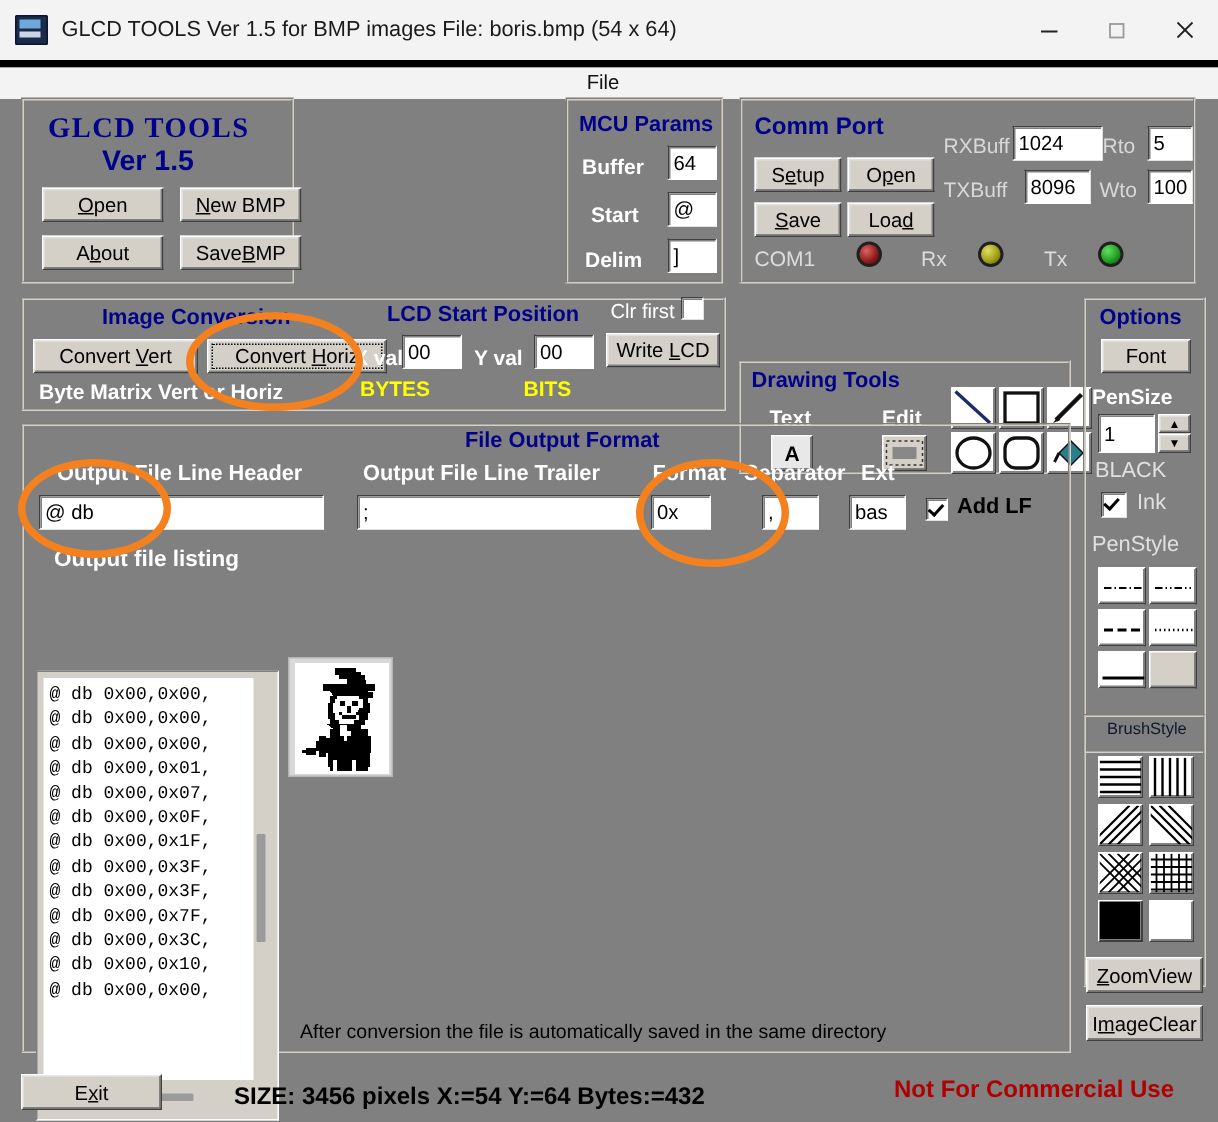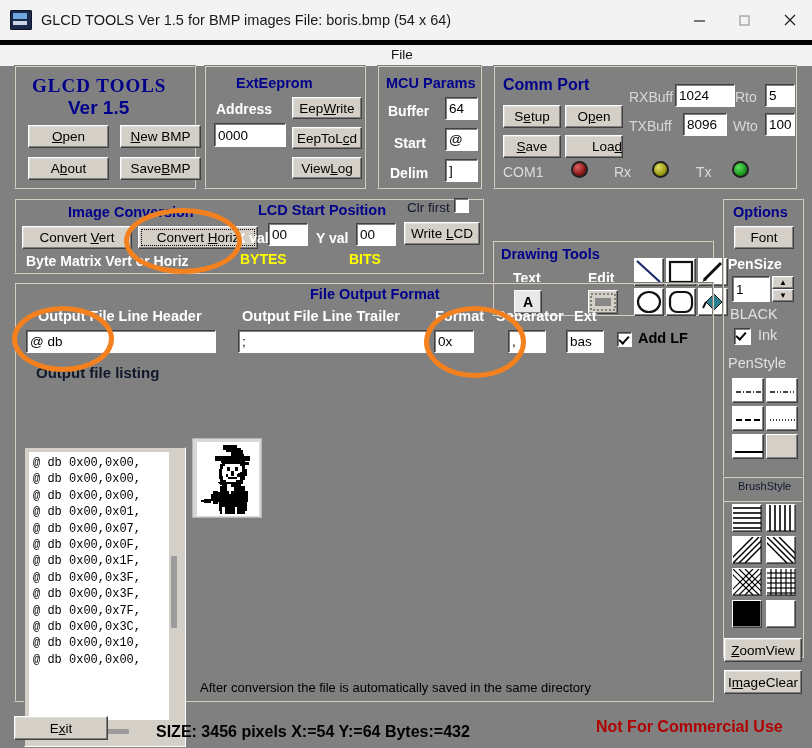--- a/index.html
+++ b/index.html
@@ -121,34 +121,20 @@
         <span><span class="u">N</span>ew BMP</span>
       </div>
       <div class="btn" style="left:12px;top:90px;width:81px;height:23px;">
         <span>A<span class="u">b</span>out</span>
       </div>
       <div class="btn" style="left:104px;top:90px;width:81px;height:23px;">
         <span>Save<span class="u">B</span>MP</span>
       </div>
     </div>
 
-    <div class="group" style="left:204px;top:-1px;width:162px;height:124px;">
-      <div class="lbl hdr" style="left:30px;top:8px;">ExtEeprom</div>
-      <div class="lbl wlbl" style="left:10px;top:34px;">Address</div>
-      <div class="field" style="left:8px;top:56px;width:72px;height:24px;">0000</div>
-      <div class="btn" style="left:86px;top:30px;width:70px;height:22px;">
-        <span>Eep<span class="u">W</span>rite</span>
-      </div>
-      <div class="btn" style="left:86px;top:60px;width:70px;height:22px;">
-        <span>EepToL<span class="u">c</span>d</span>
-      </div>
-      <div class="btn" style="left:86px;top:90px;width:70px;height:22px;">
-        <span>View<span class="u">L</span>og</span>
-      </div>
-    </div>
 
     <div class="group" style="left:377px;top:-1px;width:105px;height:124px;">
       <div class="lbl hdr" style="left:7px;top:8px;">MCU Params</div>
       <div class="lbl wlbl" style="left:9px;top:36px;">Buffer</div>
       <div class="field" style="left:66px;top:30px;width:33px;height:23px;">64</div>
       <div class="lbl wlbl" style="left:15px;top:68px;">Start</div>
       <div class="field" style="left:66px;top:61px;width:33px;height:23px;">@</div>
       <div class="lbl wlbl" style="left:11px;top:98px;">Delim</div>
       <div class="field" style="left:66px;top:92px;width:33px;height:23px;">]</div>
     </div>
@@ -157,21 +143,21 @@
       <div class="lbl hdr" style="left:8px;top:9px;font-size:16px;">Comm Port</div>
       <div class="btn" style="left:8px;top:38px;width:58px;height:23px;">
         <span>S<span class="u">e</span>tup</span>
       </div>
       <div class="btn" style="left:70px;top:38px;width:58px;height:23px;">
         <span>O<span class="u">p</span>en</span>
       </div>
       <div class="btn" style="left:8px;top:68px;width:58px;height:23px;">
         <span><span class="u">S</span>ave</span>
       </div>
-      <div class="btn" style="left:70px;top:68px;width:58px;height:23px;justify-content:flex-end;">
+      <div class="btn" style="left:70px;top:68px;width:58px;height:23px;">
         <span>Loa<span class="u">d</span></span>
       </div>
       <div class="lbl" style="left:134px;top:22px;color:#d8d8d8;font-size:14px;">RXBuff</div>
       <div class="field" style="left:180px;top:17px;width:60px;height:23px;">1024</div>
       <div class="lbl" style="left:134px;top:51px;color:#d8d8d8;font-size:14px;">TXBuff</div>
       <div class="field" style="left:188px;top:46px;width:44px;height:23px;">8096</div>
       <div class="lbl" style="left:240px;top:22px;color:#d8d8d8;font-size:14px;">Rto</div>
       <div class="field" style="left:270px;top:17px;width:30px;height:23px;">5</div>
       <div class="lbl" style="left:238px;top:51px;color:#d8d8d8;font-size:14px;">Wto</div>
       <div class="field" style="left:270px;top:46px;width:30px;height:23px;">100</div>
@@ -195,21 +181,21 @@
     </div>
 
     <div class="group" style="left:240px;top:132px;width:244px;height:76px;border:none;">
       <div class="lbl hdr" style="left:18px;top:4px;">LCD Start Position</div>
       <div class="lbl wlbl" style="left:-4px;top:32px;">X val</div>
       <div class="field" style="left:28px;top:25px;width:40px;height:23px;">00</div>
       <div class="lbl" style="left:0px;top:53px;color:#ffff00;font-weight:bold;font-size:14px;">BYTES</div>
       <div class="lbl wlbl" style="left:76px;top:32px;">Y val</div>
       <div class="field" style="left:116px;top:25px;width:40px;height:23px;">00</div>
       <div class="lbl" style="left:109px;top:53px;color:#ffff00;font-weight:bold;font-size:14px;">BITS</div>
-      <div class="lbl" style="left:167px;top:2px;color:#0f172a;font-size:13.5px;">Clr first</div>
+      <div class="lbl" style="left:167px;top:2px;color:#ffffff;font-size:13.5px;">Clr first</div>
       <div class="chk" style="left:214px;top:0px;"></div>
       <div class="btn" style="left:164px;top:24px;width:76px;height:23px;">
         <span>Write <span class="u">L</span>CD</span>
       </div>
     </div>
 
     <div class="group" style="left:492px;top:132px;width:222px;height:76px;margin-top:42px;">
       <div class="lbl hdr" style="left:7px;top:4px;">Drawing Tools</div>
       <div class="lbl wlbl" style="left:19px;top:28px;">Text</div>
       <div class="lbl wlbl" style="left:94px;top:28px;">Edit</div>
@@ -390,21 +376,21 @@
       <div class="field" style="left:222px;top:46px;width:190px;height:23px;">;</div>
       <div class="lbl" style="left:419px;top:24px;color:#fff;font-weight:bold;font-size:14.5px;">Format</div>
       <div class="field" style="left:418px;top:46px;width:40px;height:23px;">0x</div>
       <div class="lbl" style="left:480px;top:24px;color:#fff;font-weight:bold;font-size:14.5px;">Separator</div>
       <div class="field" style="left:492px;top:46px;width:38px;height:23px;">,</div>
       <div class="lbl" style="left:558px;top:24px;color:#fff;font-weight:bold;font-size:14.5px;">Ext</div>
       <div class="field" style="left:550px;top:46px;width:38px;height:23px;">bas</div>
       <div class="chk on" style="left:601px;top:48px;"></div>
       <div class="lbl" style="left:622px;top:46px;color:#000;font-weight:bold;font-size:14.5px;">Add LF</div>
 
-      <div class="lbl" style="left:20px;top:80px;color:#0f172a;font-weight:bold;font-size:15px;">Output file listing</div>
+      <div class="lbl" style="left:20px;top:80px;color:#ffffff;font-weight:bold;font-size:15px;">Output file listing</div>
 
       <div class="lbl" style="left:184px;top:396px;color:#000;font-size:13px;">After conversion the file is automatically saved  in the same directory</div>
     </div>
 
     <div id="listing-box">
       <div id="listing-inner">
           <div>@  db  0x00,0x00,</div>
           <div>@  db  0x00,0x00,</div>
           <div>@  db  0x00,0x00,</div>
           <div>@  db  0x00,0x01,</div>

